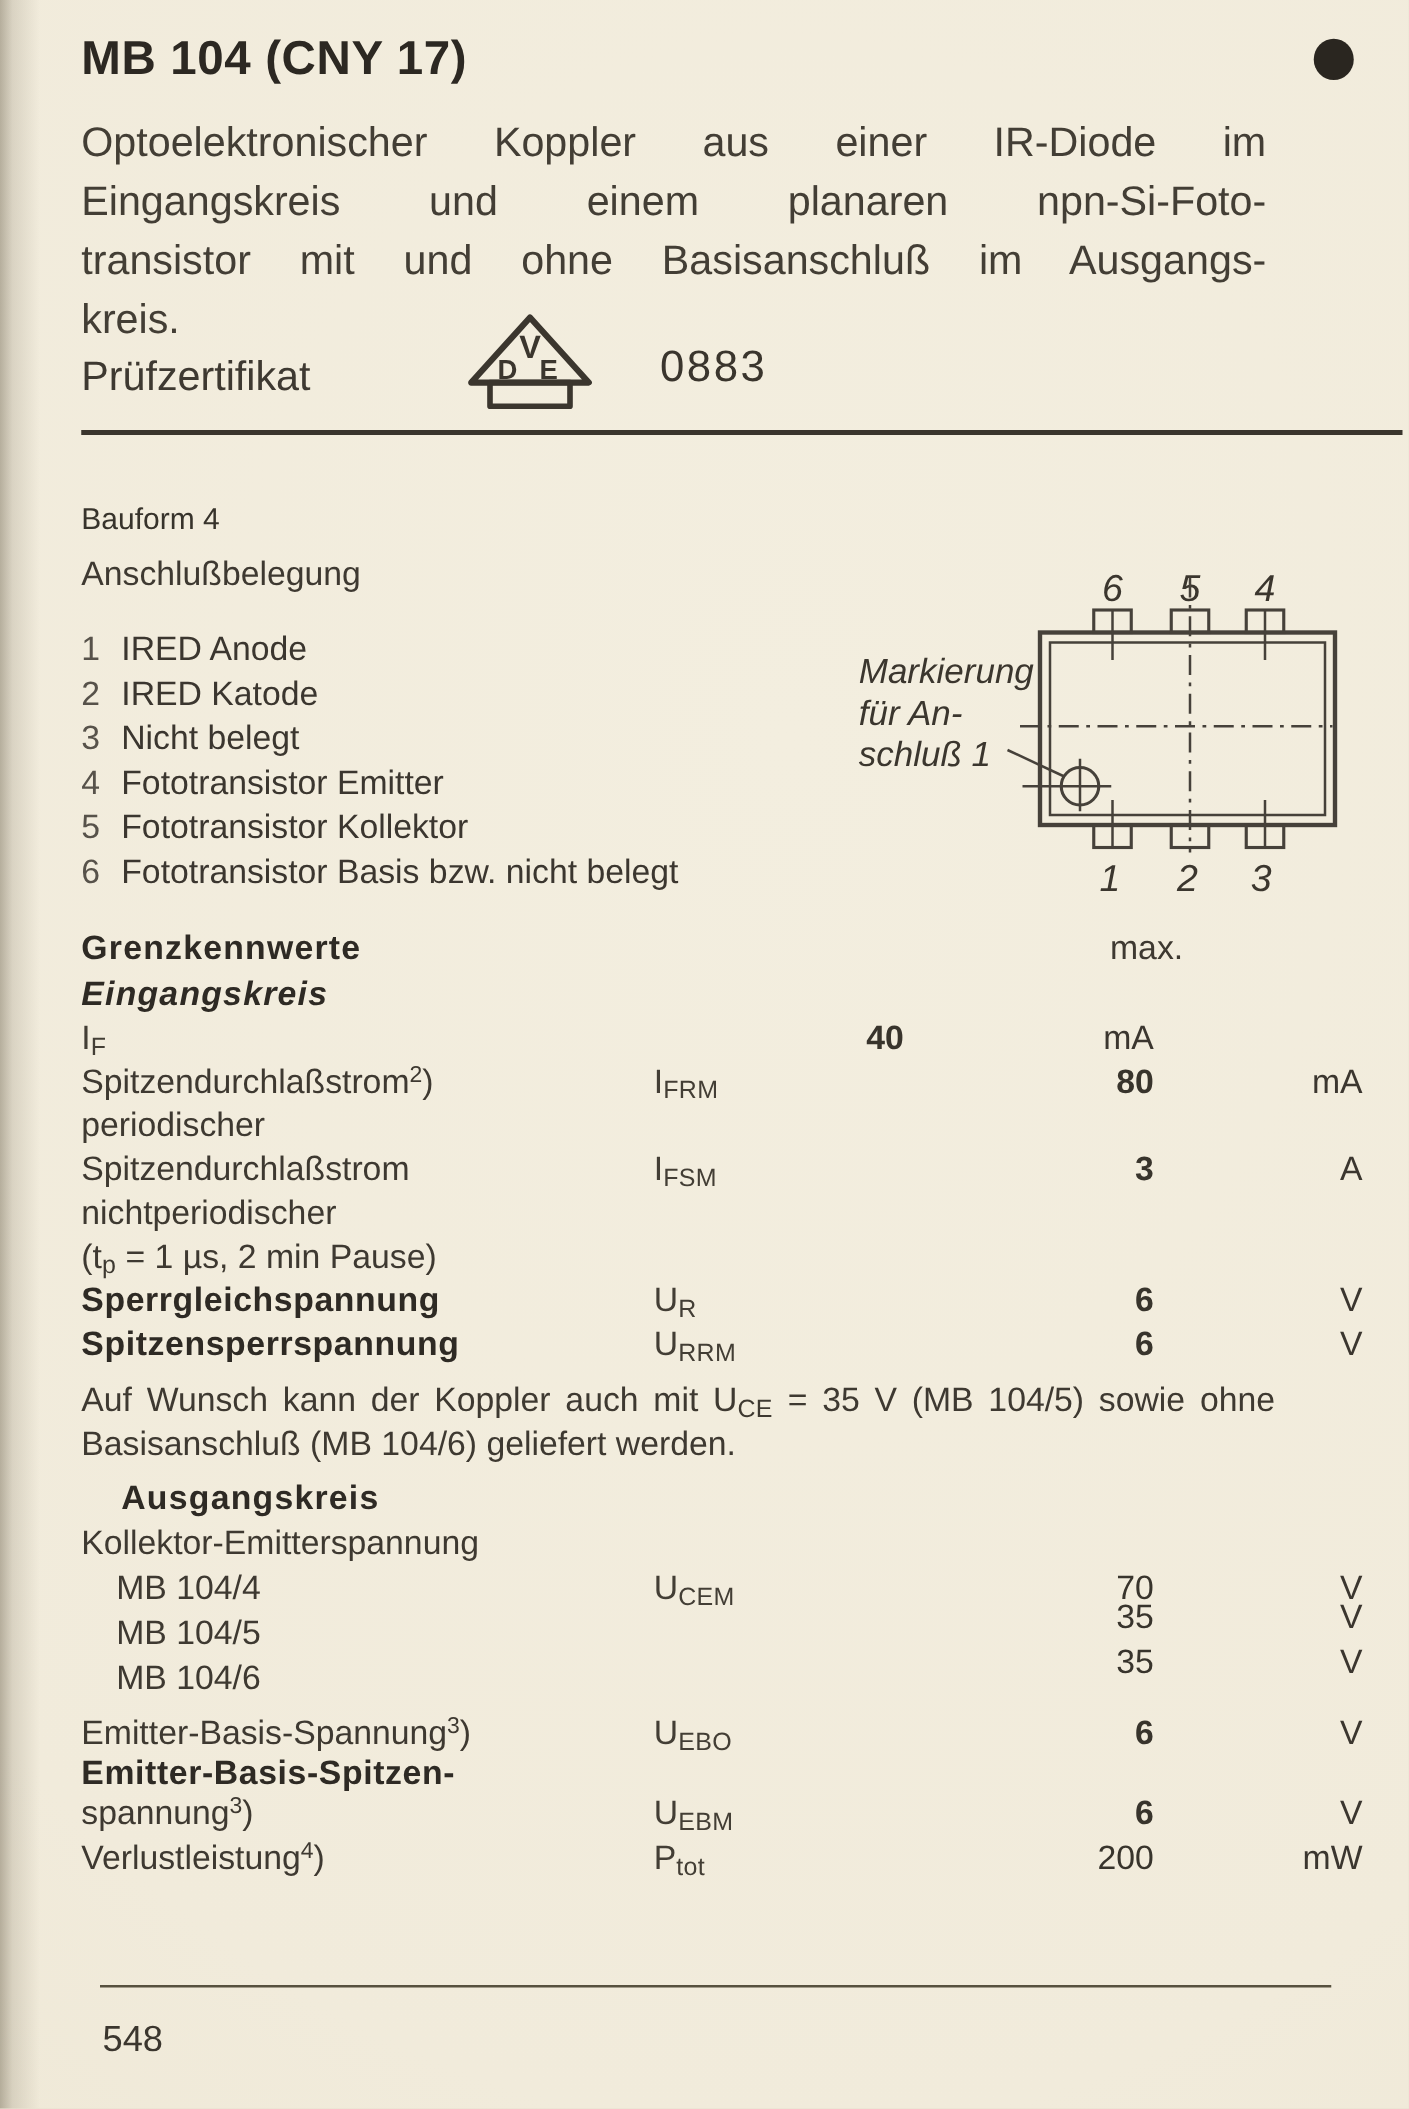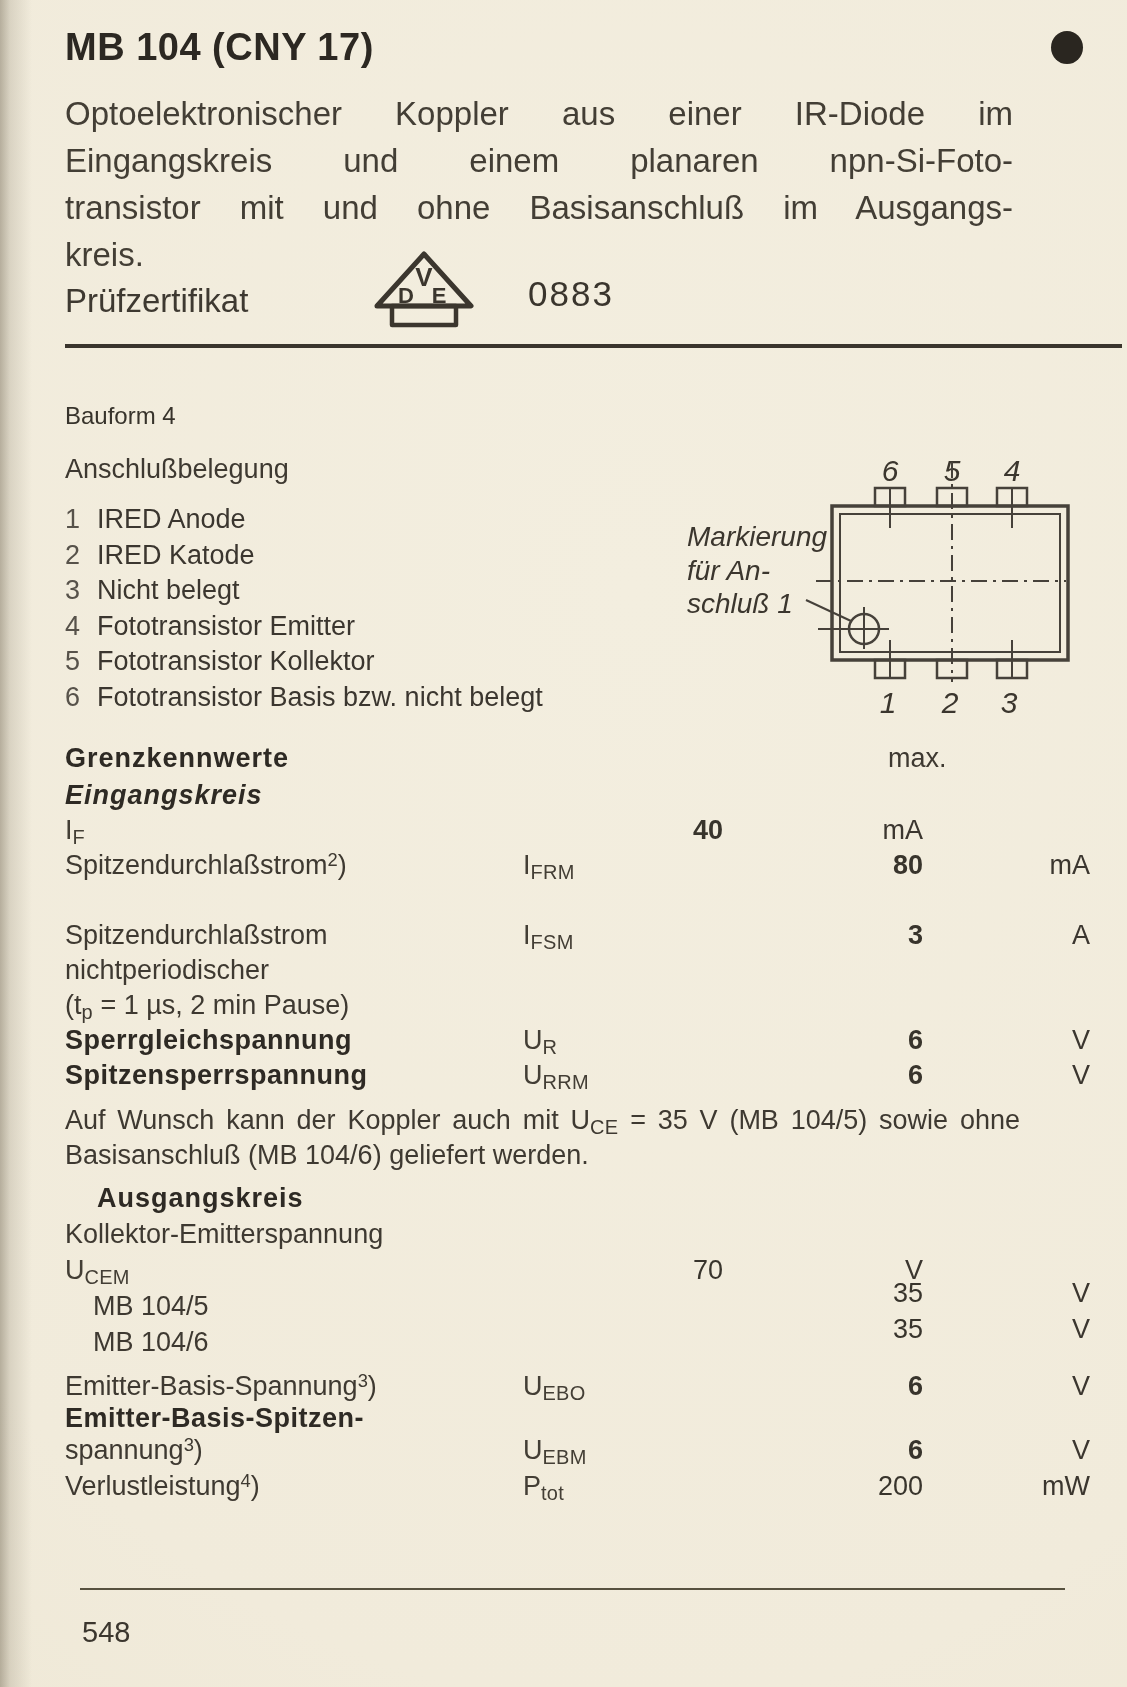--- a/index.html
+++ b/index.html
@@ -27,21 +27,21 @@
     background:#2a2620;
   }
   .description{position:absolute;left:65px;top:90px;width:948px;font-size:33px;color:#433e35;}
   .desc-line{height:47px;line-height:47px;white-space:nowrap;}
   .desc-line.just{text-align:justify;text-align-last:justify;}
   .cert-label{position:absolute;left:65px;top:282px;font-size:33px;color:#3e3931;}
   .vde-logo{position:absolute;left:368px;top:250px;}
   .cert-number{position:absolute;left:528px;top:274px;font-size:35px;letter-spacing:2px;color:#3a352d;}
   .divider{position:absolute;left:65px;top:344px;width:1057px;height:4px;background:#3a352d;}
   .bauform-heading{position:absolute;left:65px;top:402px;font-size:24px;color:#37332b;}
-  .pinout-heading{position:absolute;left:65px;top:454px;font-size:27px;color:#3e3931;}
+  .pinout-heading{position:absolute;left:65px;top:444px;font-size:27px;color:#3e3931;}
   .pin-list{position:absolute;left:65px;top:502px;font-size:27px;}
   .pin-row{height:35.5px;line-height:35.5px;display:flex;}
   .pin-number{width:32px;color:#57524a;}
   .pin-label{color:#3b362f;}
   .pkg{position:absolute;left:610px;top:418px;}
   .limits{position:absolute;left:65px;top:739px;width:1025px;font-size:27px;}
   .limits-header{position:relative;height:39px;line-height:39px;}
   .limits-heading, .section-h{font-weight:bold;letter-spacing:1px;color:#2e2a24;}
   .max-label{position:absolute;left:823px;top:0;font-weight:normal;letter-spacing:0;color:#3e3931;}
   .section-h.in{height:35px;line-height:35px;font-style:italic;}
@@ -177,20 +177,21 @@
           <div class="cell val vbold">40</div>
           <div class="cell unit">mA</div>
         </div>
         <div class="lrow">
           <div class="cell name"><span>Spitzendurchlaßstrom</span><sup>2</sup><span>)</span></div>
           <div class="cell sym"><span>I</span><sub>FRM</sub></div>
           <div class="cell val vbold">80</div>
           <div class="cell unit">mA</div>
         </div>
         <div class="lrow">
+          <div class="cell name"><span>periodischer</span></div>
           <div class="cell sym"></div>
           <div class="cell val"></div>
           <div class="cell unit"></div>
         </div>
         <div class="lrow">
           <div class="cell name"><span>Spitzendurchlaßstrom</span></div>
           <div class="cell sym"><span>I</span><sub>FSM</sub></div>
           <div class="cell val vbold">3</div>
           <div class="cell unit">A</div>
         </div>
@@ -225,20 +226,21 @@
     </div>
     <div class="section-h out">Ausgangskreis</div>
     <div class="rows-out">
         <div class="lrow">
           <div class="cell name"><span>Kollektor-Emitterspannung</span></div>
           <div class="cell sym"></div>
           <div class="cell val"></div>
           <div class="cell unit"></div>
         </div>
         <div class="lrow">
+          <div class="cell name indent"><span>MB 104/4</span></div>
           <div class="cell sym"><span>U</span><sub>CEM</sub></div>
           <div class="cell val">70</div>
           <div class="cell unit">V</div>
         </div>
         <div class="lrow">
           <div class="cell name indent"><span>MB 104/5</span></div>
           <div class="cell sym"></div>
           <div class="cell val raised">35</div>
           <div class="cell unit raised">V</div>
         </div>

